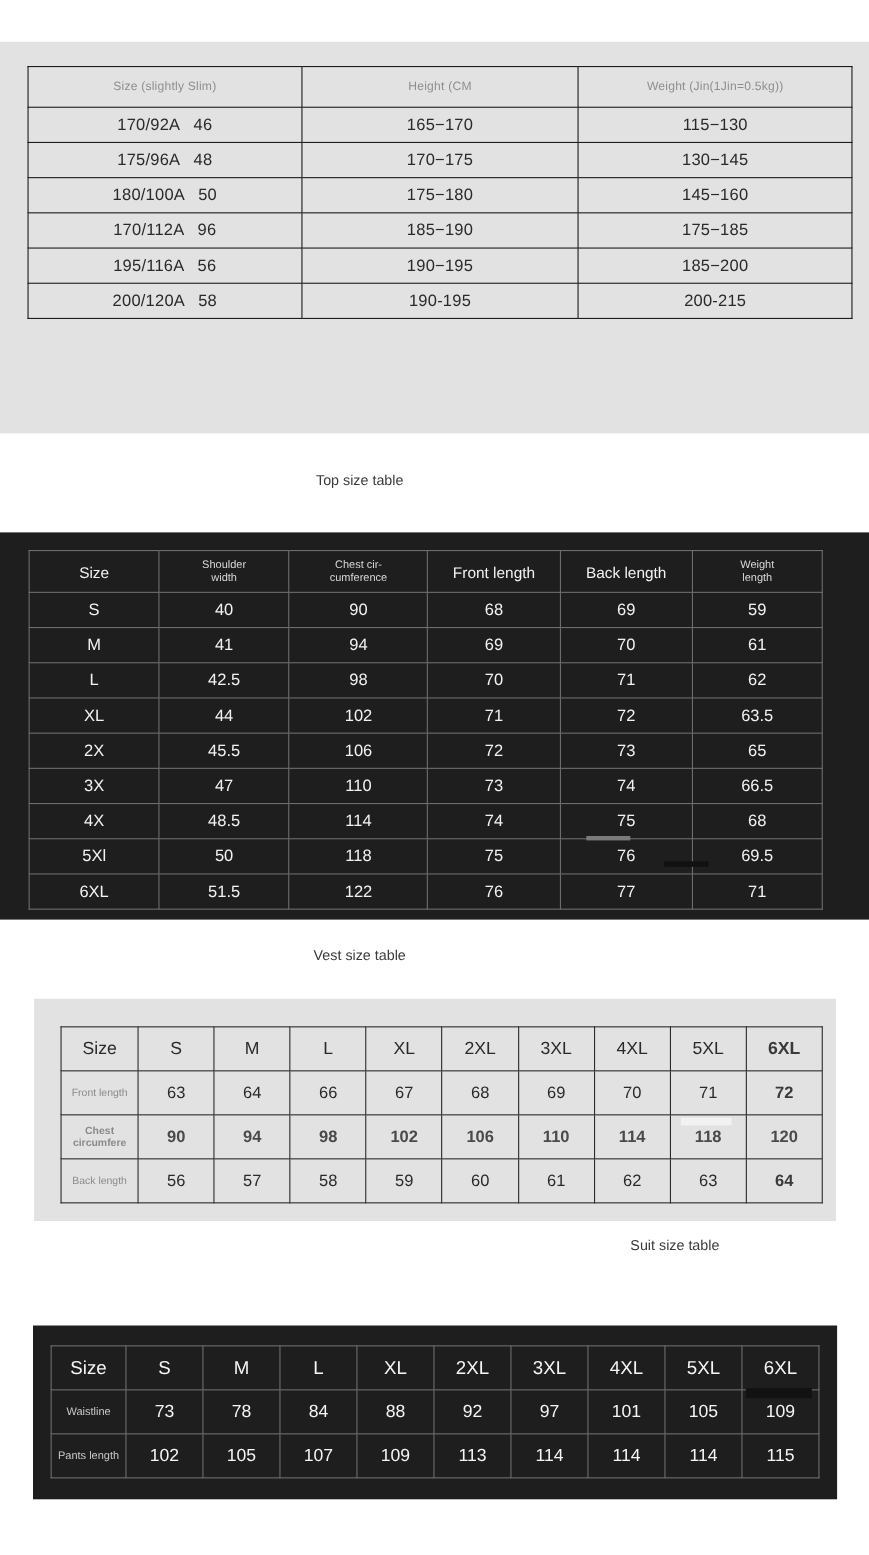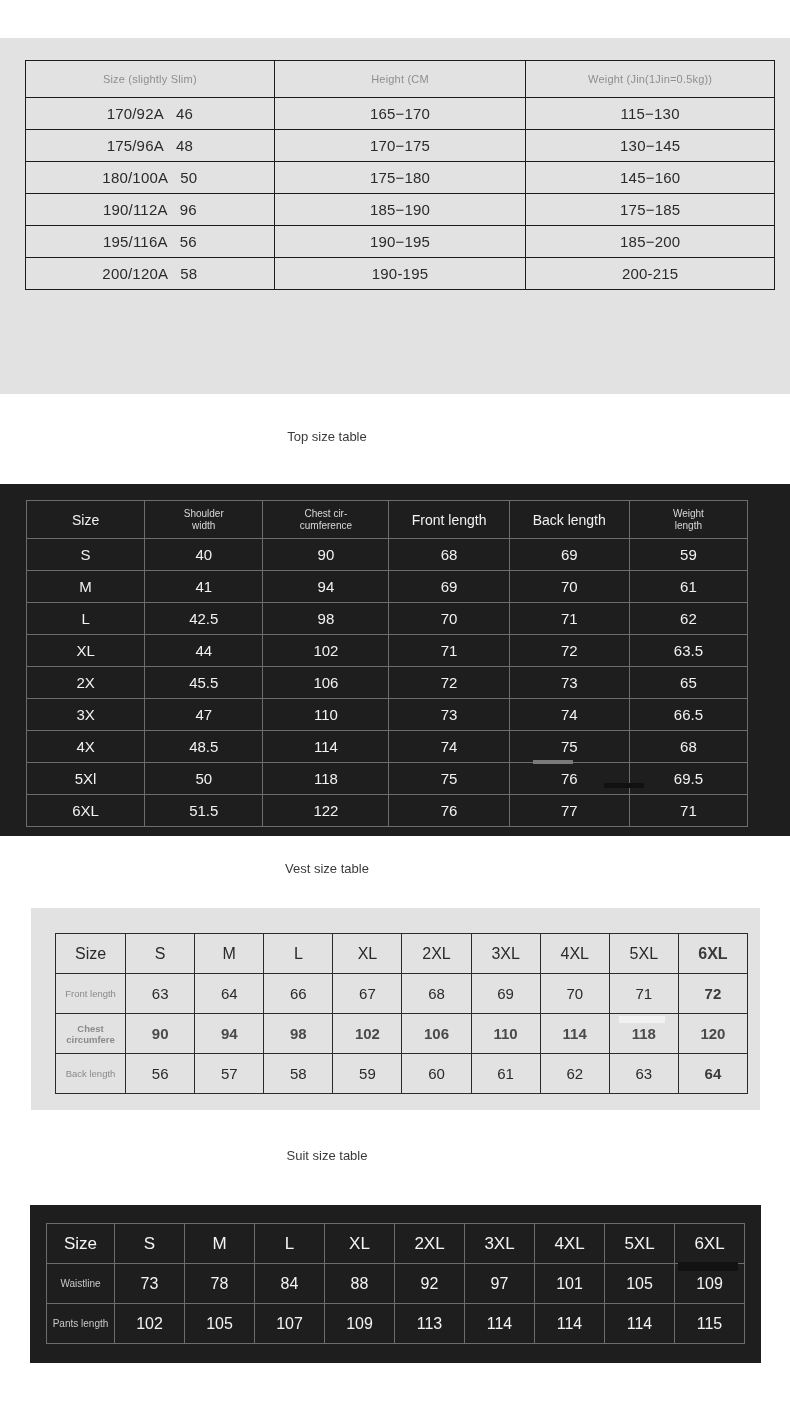--- a/index.html
+++ b/index.html
@@ -218,21 +218,21 @@
       <td><span class="sz-code">175/96A</span><span class="sz-num">48</span></td>
       <td>170−175</td>
       <td>130−145</td>
     </tr>
     <tr>
       <td><span class="sz-code">180/100A</span><span class="sz-num">50</span></td>
       <td>175−180</td>
       <td>145−160</td>
     </tr>
     <tr>
-      <td><span class="sz-code">190/112A</span><span class="sz-num">96</span></td>
+      <td><span class="sz-code">170/112A</span><span class="sz-num">96</span></td>
       <td>185−190</td>
       <td>175−185</td>
     </tr>
     <tr>
       <td><span class="sz-code">195/116A</span><span class="sz-num">56</span></td>
       <td>190−195</td>
       <td>185−200</td>
     </tr>
     <tr>
       <td><span class="sz-code">200/120A</span><span class="sz-num">58</span></td>
@@ -412,21 +412,21 @@
       <td>59</td>
       <td>60</td>
       <td>61</td>
       <td>62</td>
       <td>63</td>
       <td class="emph">64</td>
     </tr>
   </tbody>
 </table>
 
-<div class="caption" style="top:1148px;">Suit size table</div>
+<div class="caption" style="top:1124px;text-align:right;">Suit size table</div>
 
 <div class="panel-dark-4"></div>
 
 <table class="tbl4">
   <colgroup>
     <col class="c-lbl">
       <col class="c-sz">
       <col class="c-sz">
       <col class="c-sz">
       <col class="c-sz">

